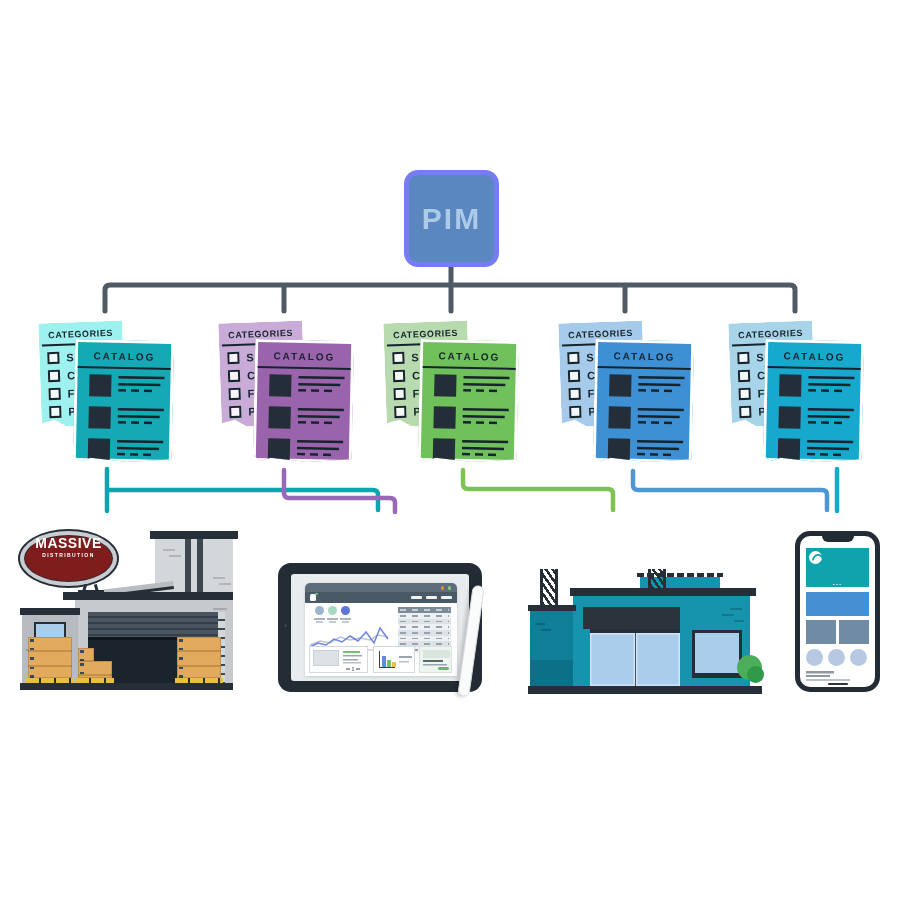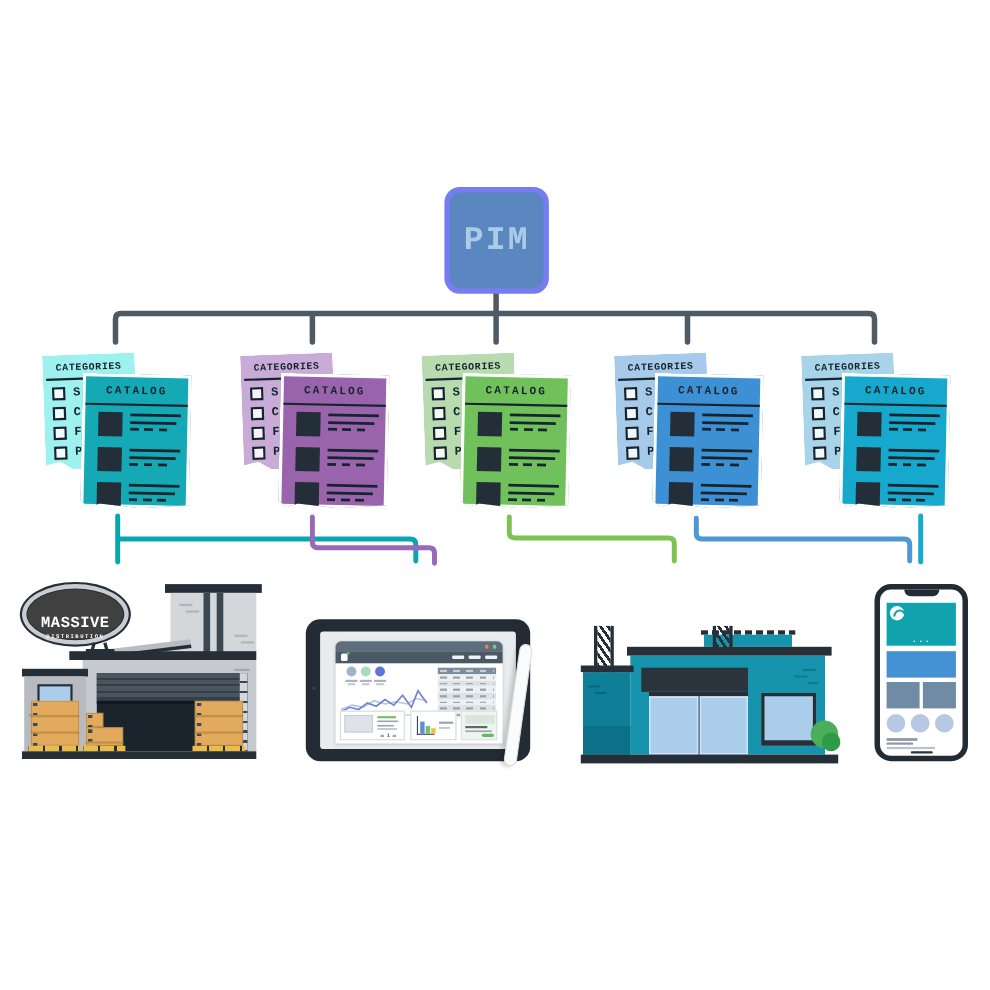--- a/index.html
+++ b/index.html
@@ -1,17 +1,17 @@
 <!DOCTYPE html>
 <html style="--pim-border: #777DF0; --pim-fill: #5A87BF; --pim-text: #ACCBE8;"><head>
 <meta charset="utf-8">
 <style>
   * { box-sizing: border-box; margin: 0; padding: 0; }
   body { background: #fff; font-family: "Liberation Sans", sans-serif; }
-  .canvas { position: relative; width: 900px; height: 900px; background: #fff; overflow: hidden; font-family: Liberation Mono, monospace; }
+  .canvas { position: relative; width: 900px; height: 900px; background: #fff; overflow: hidden; }
   .abs { position: absolute; }
 
   
   svg.connectors { position: absolute; left: 0; top: 0; width: 900px; height: 900px; pointer-events: none; }
 
   
   .pim-node { position: absolute; left: 404px; top: 170px; width: 95px; height: 97px;
     background: var(--pim-fill, #5A87BF); border: 5px solid var(--pim-border, #777DF0);
     border-radius: 14px; display: flex; align-items: center; justify-content: center; }
   .pim-node span { font-size: 30px; font-weight: bold; letter-spacing: 2px; color: var(--pim-text, #ACCBE8); }
@@ -61,23 +61,23 @@
   .crate { background: #e2aa5d;
     background-image: linear-gradient(#c48f47,#c48f47), linear-gradient(#c48f47,#c48f47),
       repeating-linear-gradient(180deg,#3c4a55 0 3px,transparent 3px 9px);
     background-size: 100% 2px, 100% 2px, 4px 100%;
     background-position: 0 13px, 0 28px, 2px 2px; background-repeat: no-repeat;
     box-shadow: inset 0 0 0 1px rgba(0,0,0,.15); }
   .pallet { height: 5px; background: #ecbc45;
     background-image: repeating-linear-gradient(90deg,transparent 0 13px,#262f38 13px 15px); }
   .wh-base { left: 0; top: 152px; width: 213px; height: 7px; background: #262f38; }
   .wh-sign { left: 4px; top: 1px; width: 97px; height: 55px; border-radius: 50%;
-    background: #404040; border: 4px solid #c9ccd0;
+    background: #7f1d1d; border: 4px solid #c9ccd0;
     box-shadow: 0 0 0 2px #262f38, inset 0 0 0 1px #262f38;
-    display: flex; flex-direction: column; align-items: center; justify-content: flex-end; z-index: 3; }
+    display: flex; flex-direction: column; align-items: center; justify-content: flex-start; z-index: 3; }
   .wh-sign .l1 { color: #fff; font-weight: bold; font-size: 14px; letter-spacing: .5px; }
   .wh-sign .l2 { color: #fff; font-weight: bold; font-size: 5px; letter-spacing: 1.4px; margin-top: 1px; }
   .wh-trestle { left: 56px; top: 53px; width: 30px; height: 16px; z-index: 2; }
   .wh-leg { top: 0; width: 3px; height: 16px; background: #262f38; }
   .wh-cross { left: 2px; top: 6px; width: 26px; height: 2.5px; background: #262f38; }
 
   
   .laptop { position: absolute; left: 278px; top: 563px; width: 204px; height: 129px;
     background: #232b35; border-radius: 13px; }
   .lt-screen { left: 13px; top: 11px; width: 178px; height: 107px; background: #e9ecee; border-radius: 3px; }

